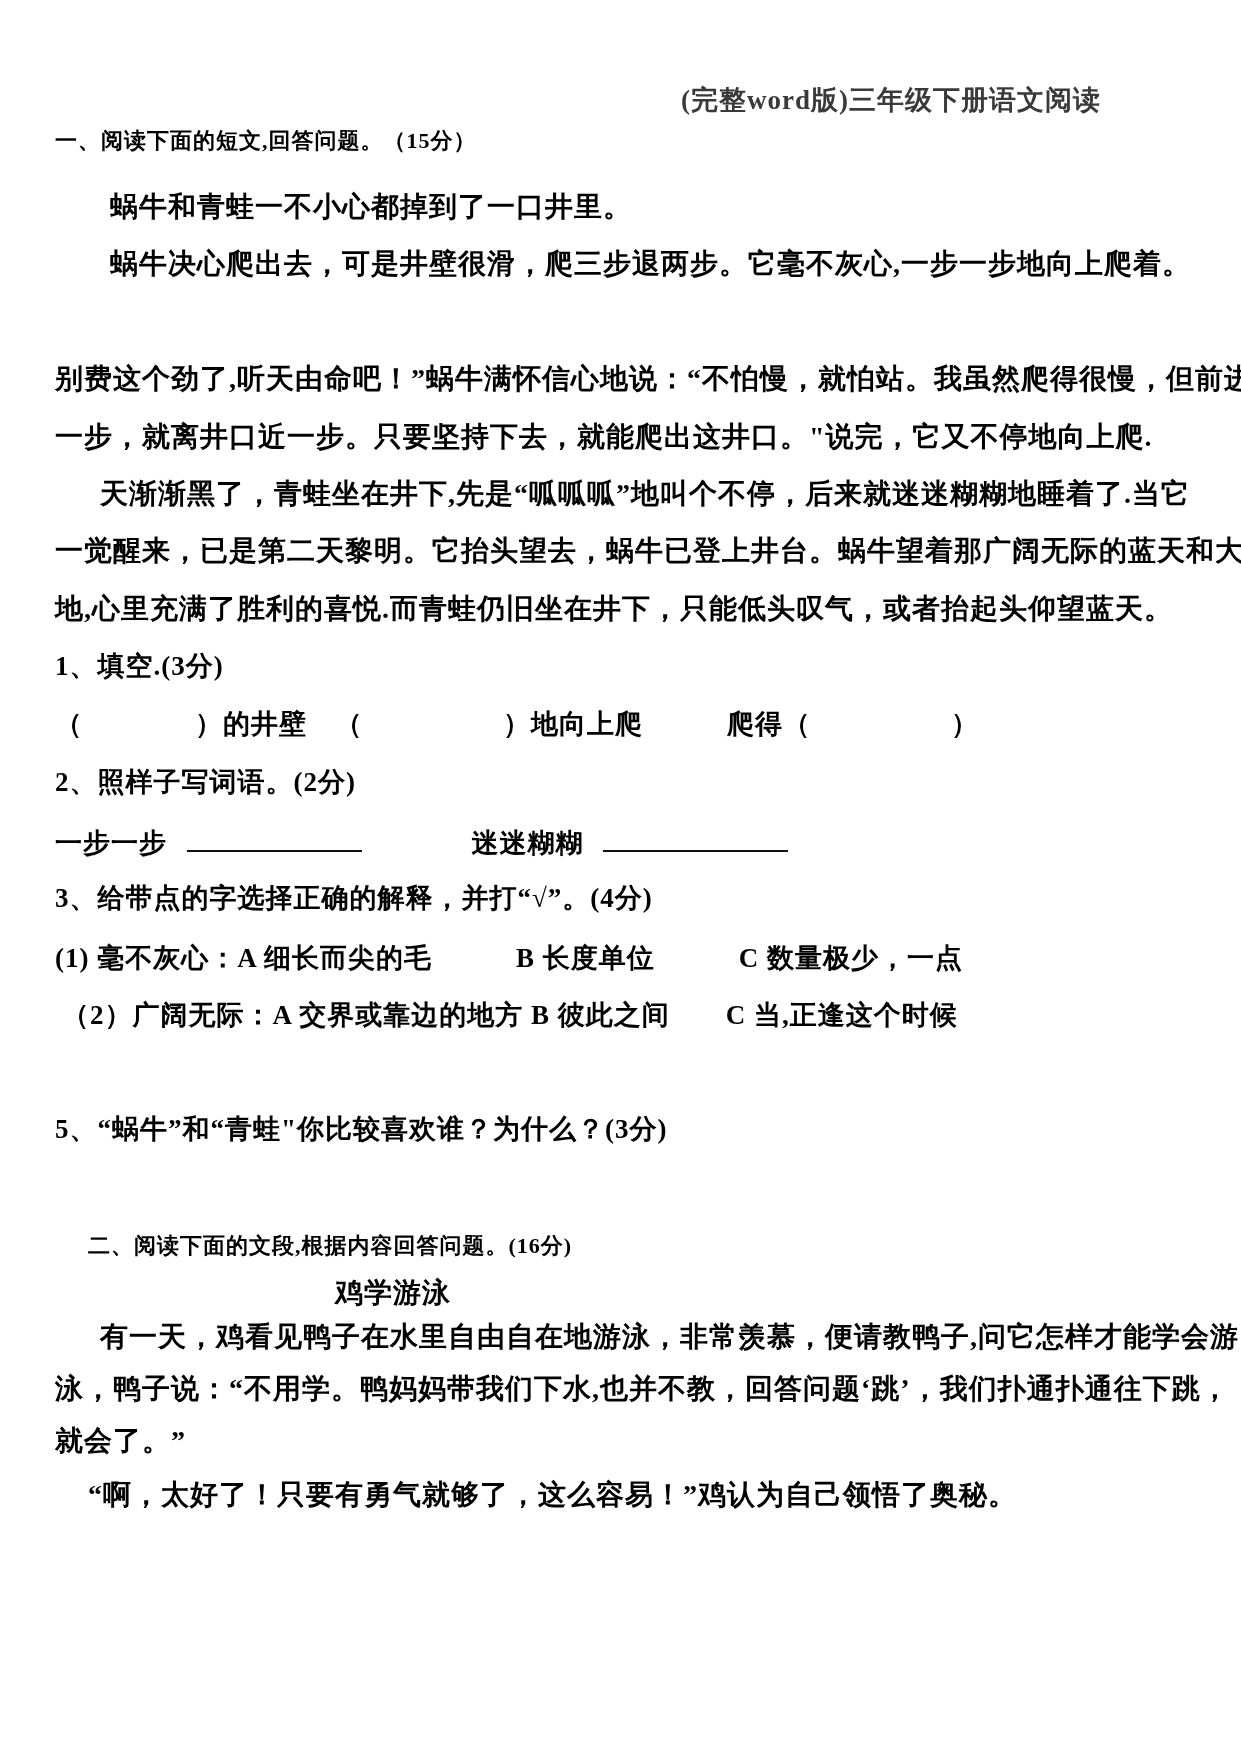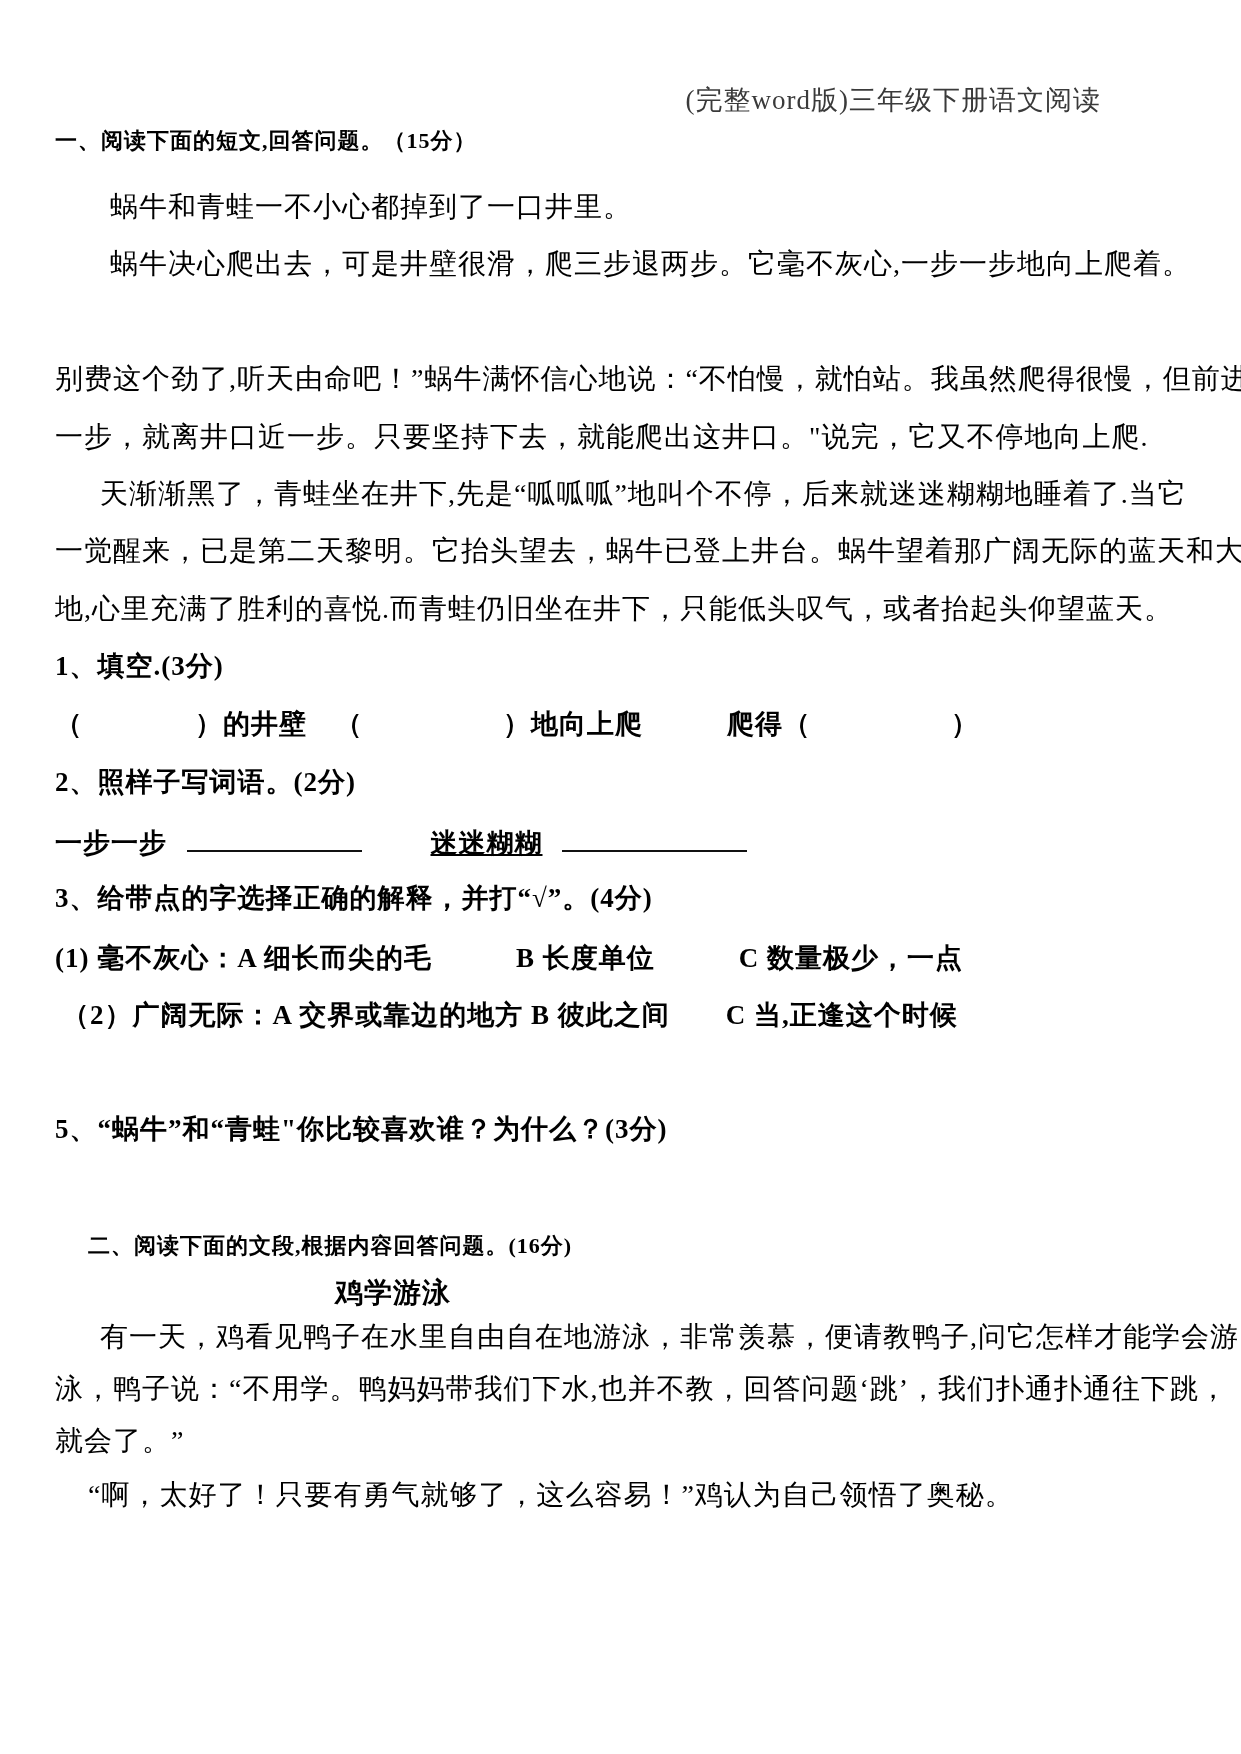--- a/index.html
+++ b/index.html
@@ -12,39 +12,39 @@
     color:#000;
     overflow:hidden;
   }
   .ln{
     position:absolute;
     white-space:nowrap;
     font-size:28px;
     line-height:1.2;
     letter-spacing:1px;
   }
-  .passage{font-weight:400;}
+  .passage{font-weight:700;}
   .q{font-weight:700;font-size:27px;}
   .heading{font-weight:700;font-size:22px;}
   .header-line{
     position:absolute;
     font-size:27px;
     color:#3a3a3a;
-    font-weight:400;
+    font-weight:700;
     letter-spacing:1px;
     white-space:nowrap;
   }
   .s2title{font-weight:700;font-size:28px;}
   .blank{
     display:inline-block;
     border-bottom:2px solid #111;
     height:26px;
     vertical-align:baseline;
   }
-  .w2{margin-left:61px;text-decoration:underline;}
+  .w2{margin-left:102px;}
 </style>
 </head>
 <body>
 
 <div class="page">
 
   <div class="header-line" style="top:82px;right:140px">(完整word版)三年级下册语文阅读</div>
 
   <div class="ln heading" style="top:128px;left:55px">一、阅读下面的短文,回答问题。（15分）</div>
 

